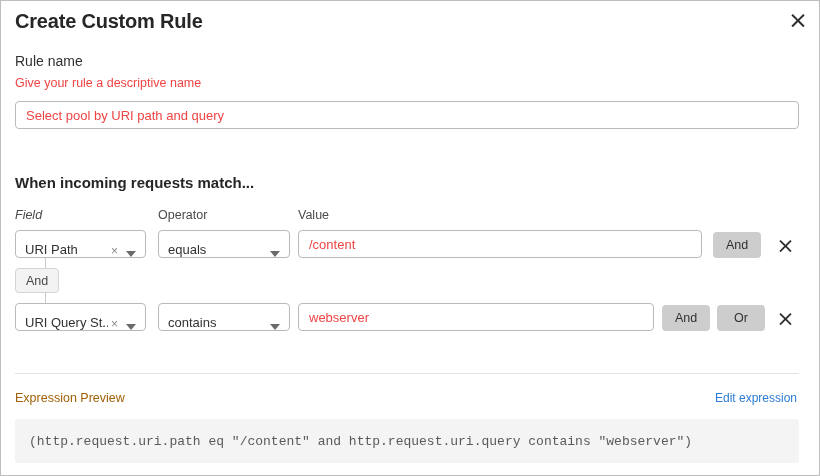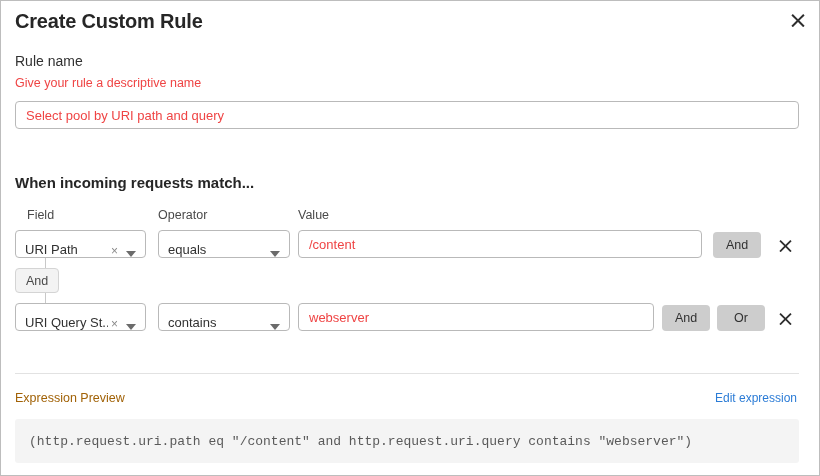--- a/index.html
+++ b/index.html
@@ -94,21 +94,21 @@
     color: #262626;
   }
 
   
   .col-label {
     position: absolute;
     top: 207px;
     font-size: 12.5px;
     color: #4a4a4a;
   }
-  #col-field    { left: 26px; }
+  #col-field    { left: 14px; font-style: italic; }
   #col-operator { left: 157px; }
   #col-value    { left: 297px; }
 
   
   .select-box {
     position: absolute;
     box-sizing: border-box;
     background: #ffffff;
     border: 1px solid #b9b9b9;
     border-radius: 4px;

